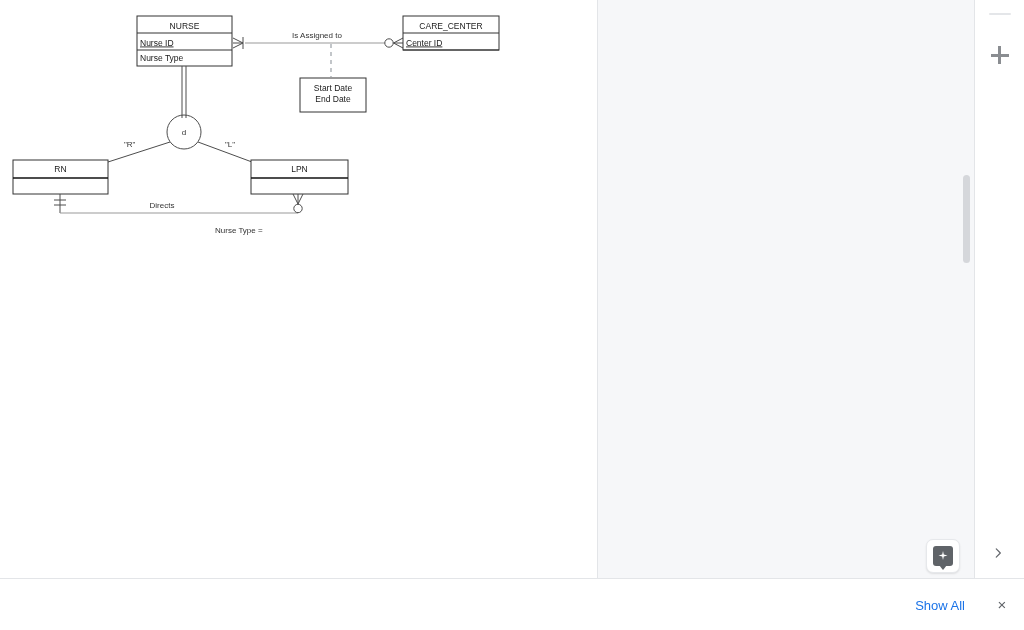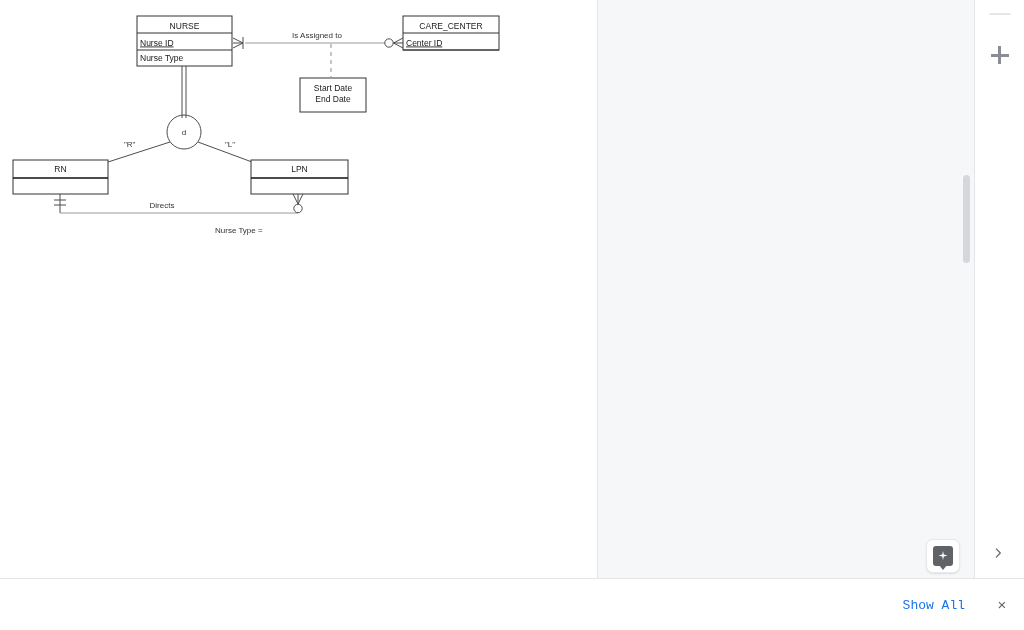--- a/index.html
+++ b/index.html
@@ -143,21 +143,21 @@
     right: 44px; top: 50%;
     transform: translateY(-50%);
     padding: 8px 14px;
     font-size: 13px;
     color: #1a73e8;
     background: #ffffff;
     border: 1px solid transparent;
     border-radius: 4px;
     cursor: pointer;
     white-space: nowrap;
-    font-family: Liberation Mono, monospace;
+    font-family: Liberation Sans, sans-serif;
   }
   #close-bar-button {
     position: absolute;
     right: 10px; top: 50%;
     transform: translateY(-50%);
     width: 24px; height: 24px;
     font-size: 15px;
     color: #5f6368;
     text-align: center;
     line-height: 24px;

